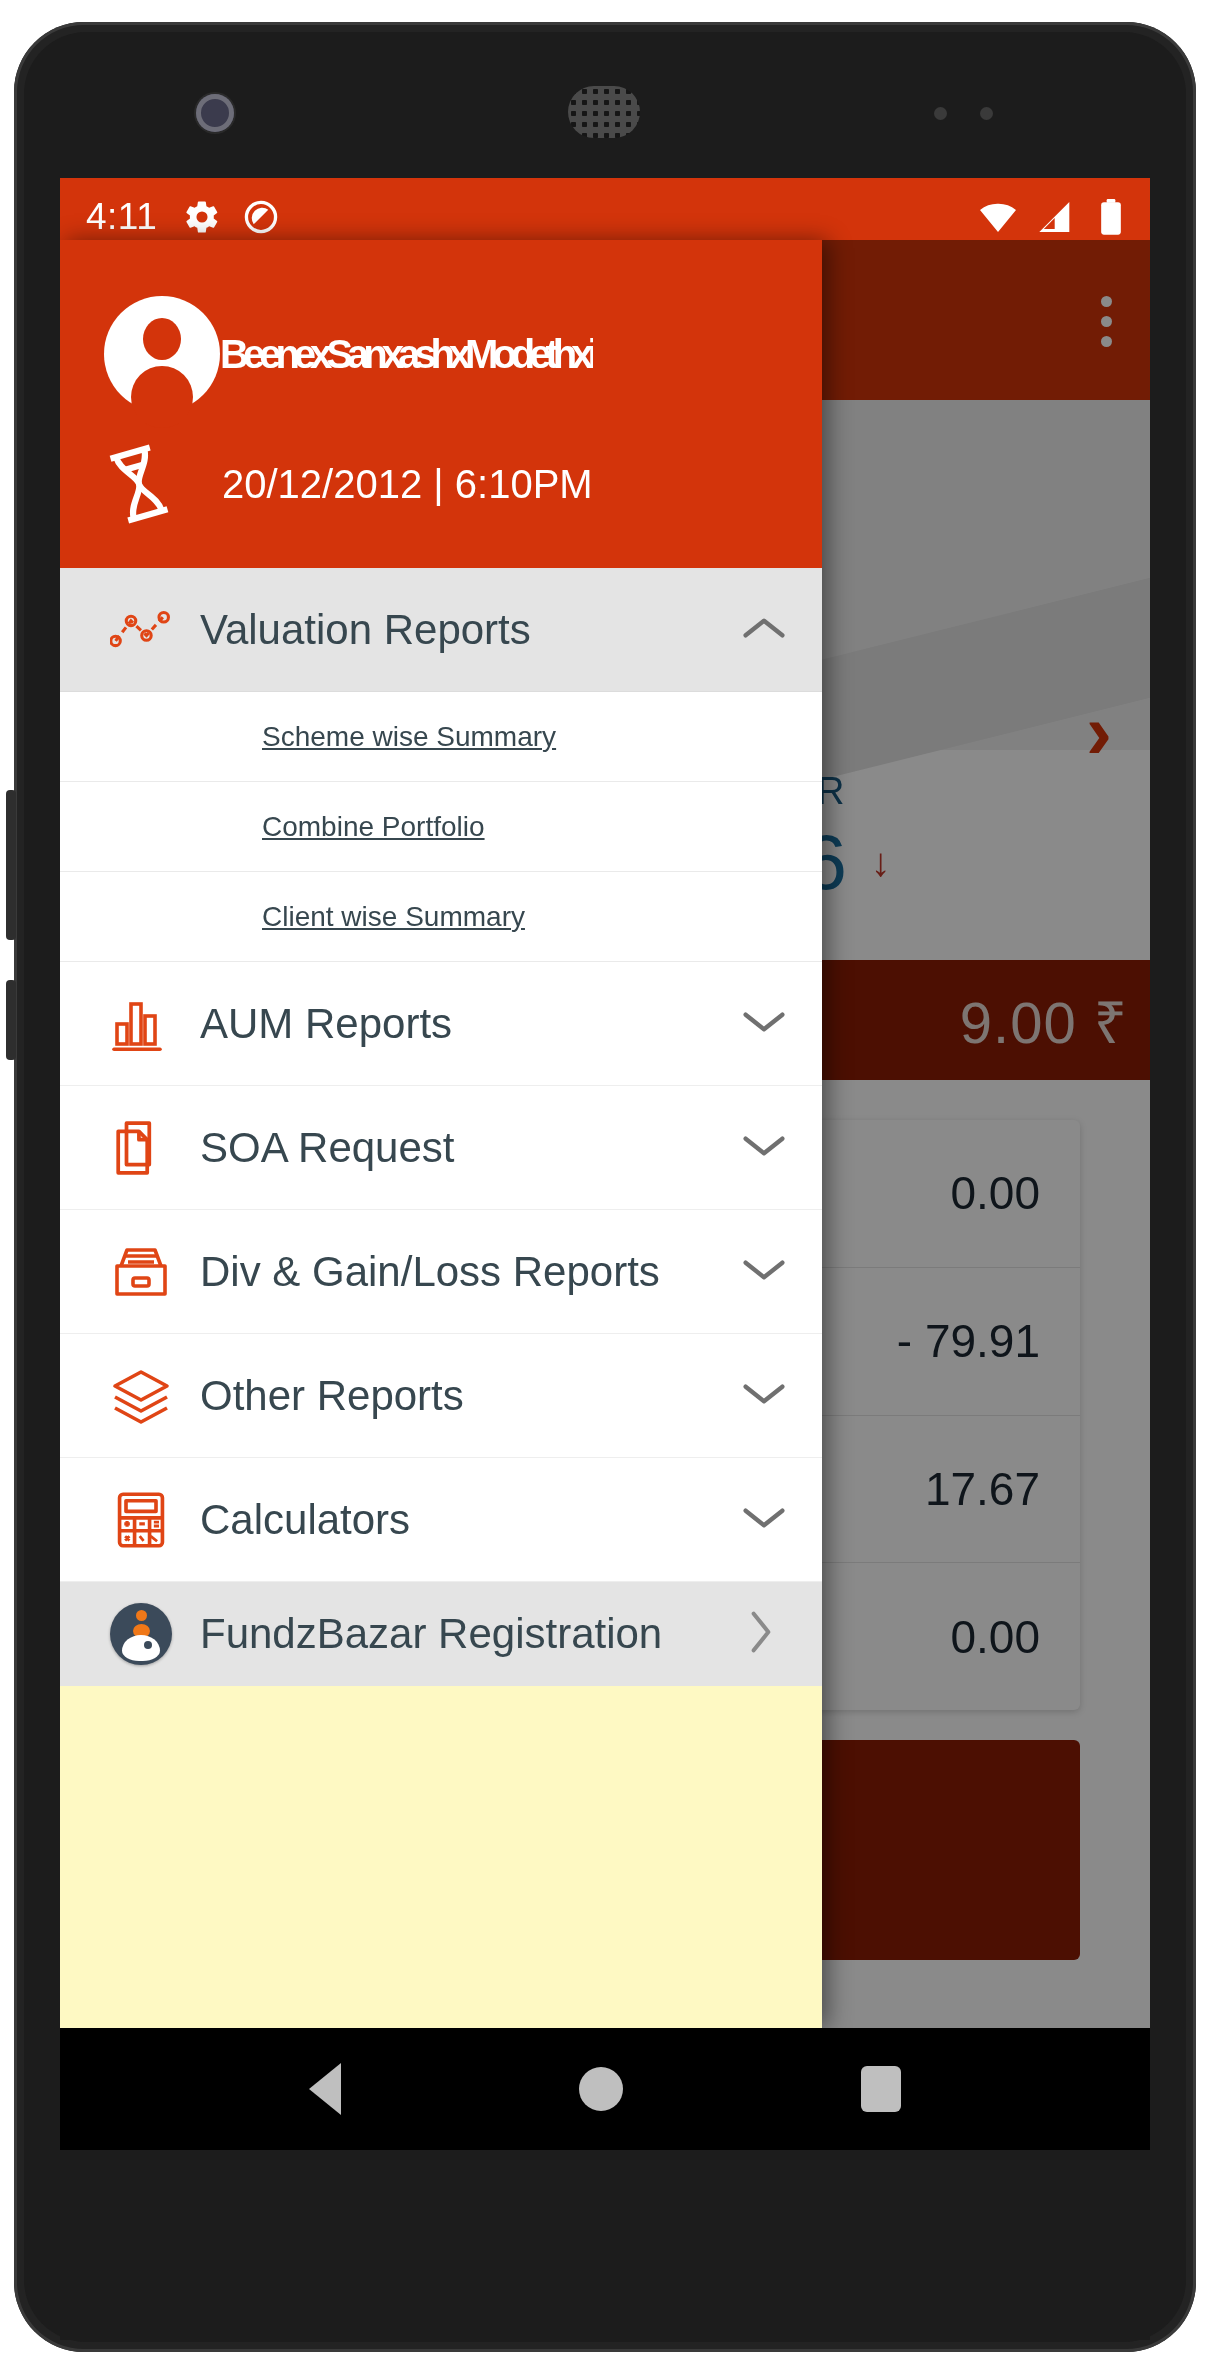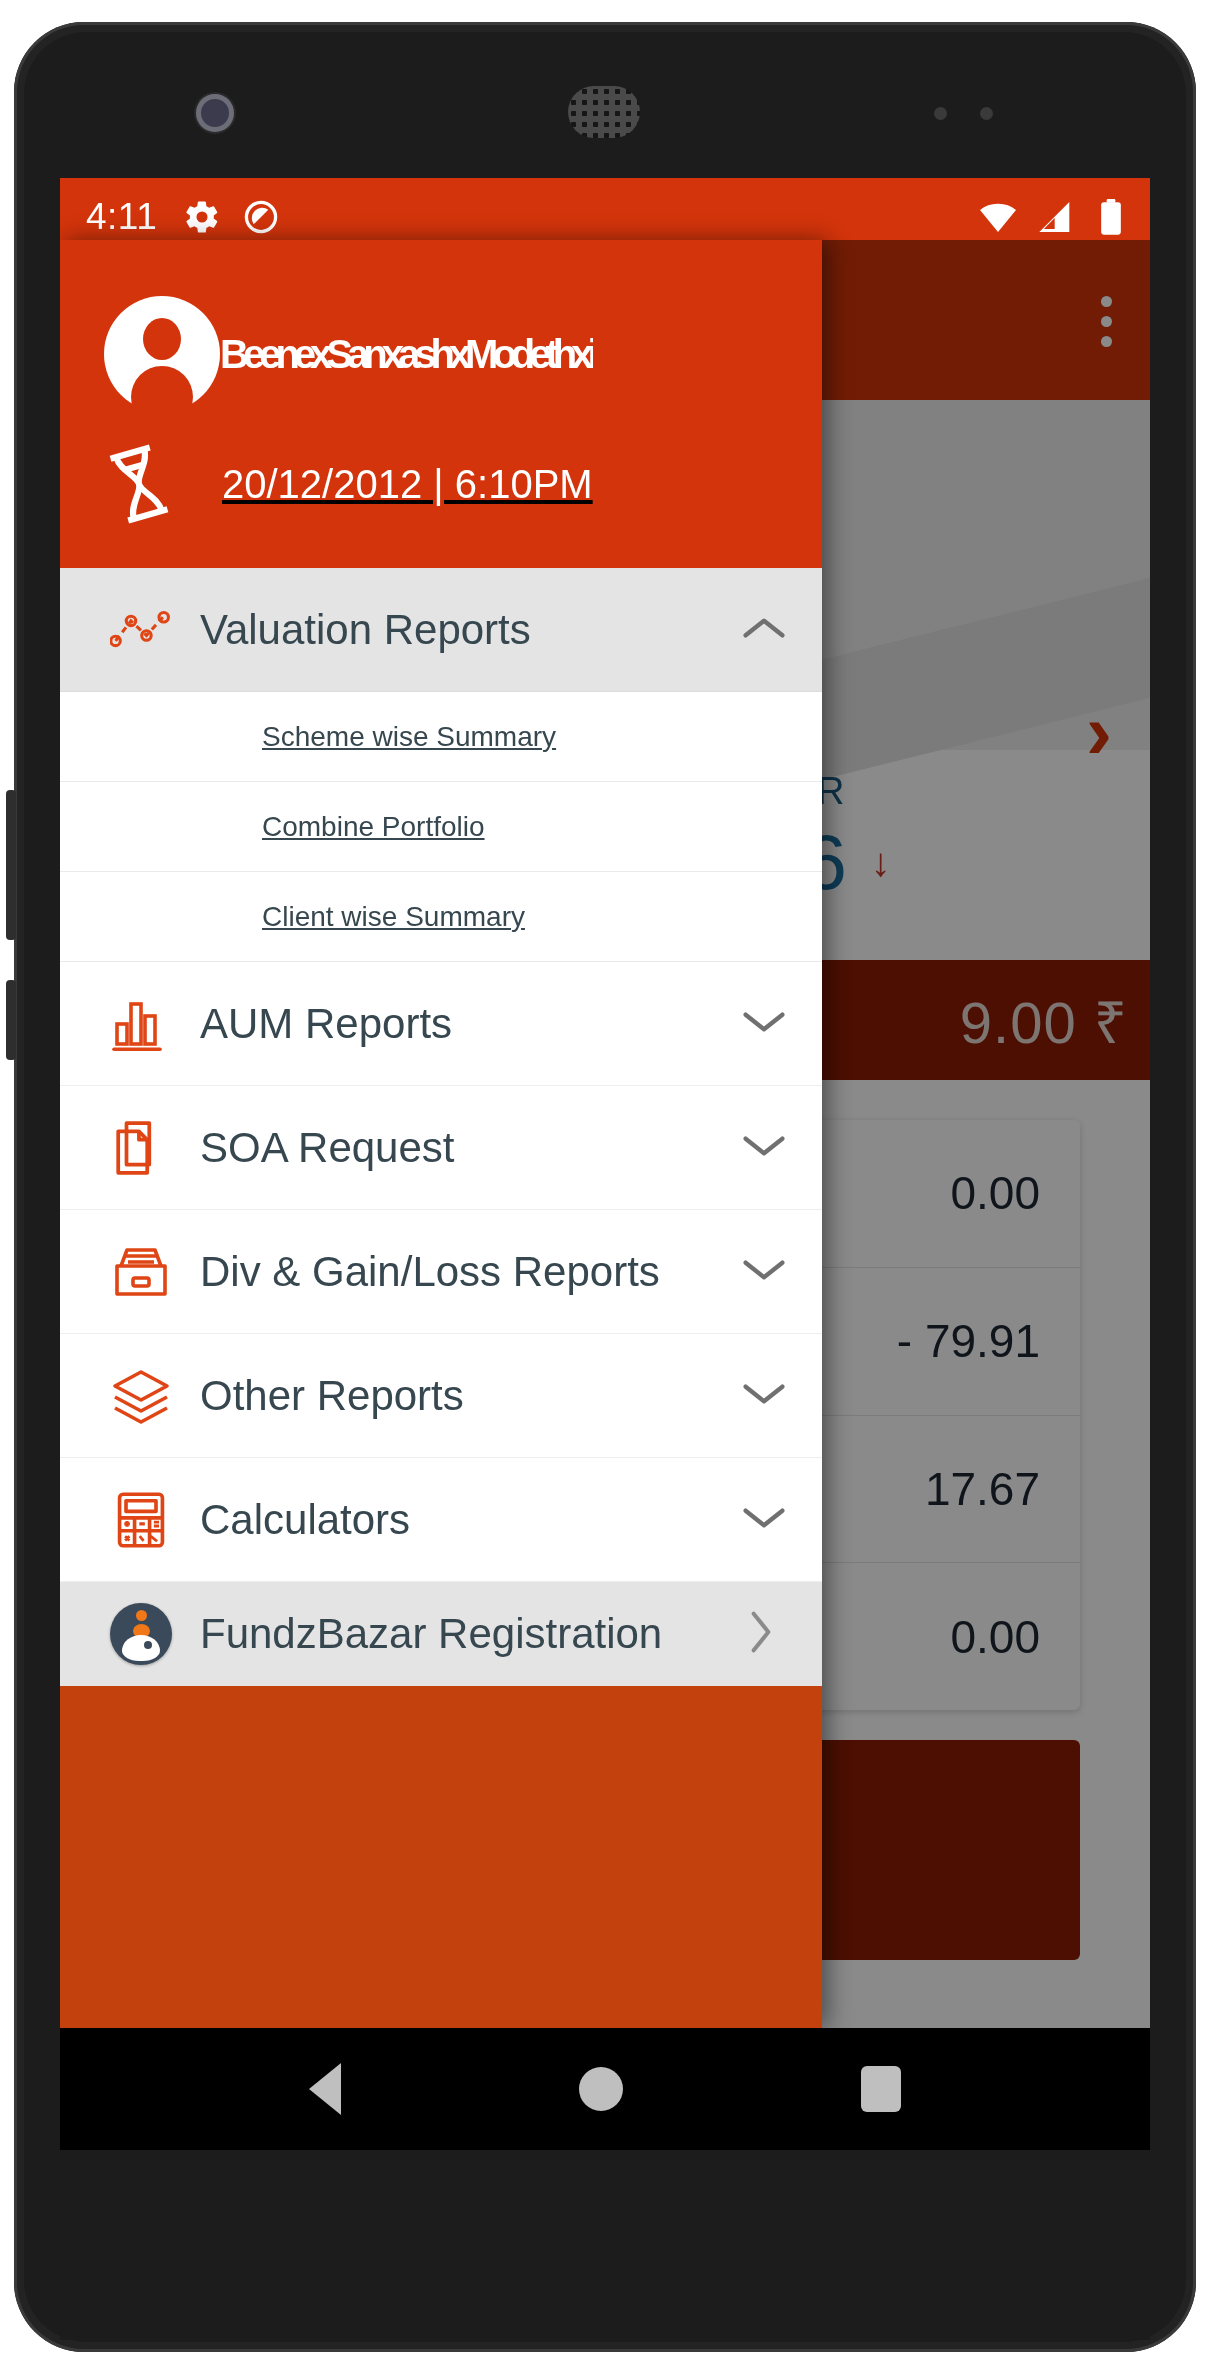--- a/index.html
+++ b/index.html
@@ -158,26 +158,26 @@
   }
   .avatar::after{
     content:""; position:absolute; left:50%; top:70px; transform:translateX(-50%);
     width:62px; height:62px; border-radius:50%; background:#d3340b;
   }
   .dh-name{
     color:#ffffff; font-size:40px; font-weight:700;
     letter-spacing:-6px; white-space:nowrap; overflow:hidden;
   }
   .dh-date{
-    display:flex; align-items:center; padding:10px 0 44px 44px; gap:48px;text-decoration:underline;
+    display:flex; align-items:center; padding:10px 0 44px 44px; gap:48px;
   }
   .hourglass{ width:70px; height:80px; flex:0 0 auto; }
   .dh-datetext{ color:#ffffff; font-size:40px; }
 
-  .drawer-list{ flex:1 1 auto; overflow:hidden; background:#c2410c; }
+  .drawer-list{ flex:1 1 auto; overflow:hidden; background:#fef9c3; }
   .nav-item{
     display:flex; align-items:center; height:124px;
     padding:0 36px 0 44px; background:#ffffff;
     border-bottom:1px solid #eeeeee;
   }
   .nav-item.active{ background:#e4e4e4; border-bottom:1px solid #dcdcdc; }
   .nav-icon{ width:74px; flex:0 0 auto; display:flex; align-items:center; justify-content:center; }
   .nav-label{
     margin-left:22px; font-size:42px; color:#37474f; flex:1 1 auto; white-space:nowrap;
   }

